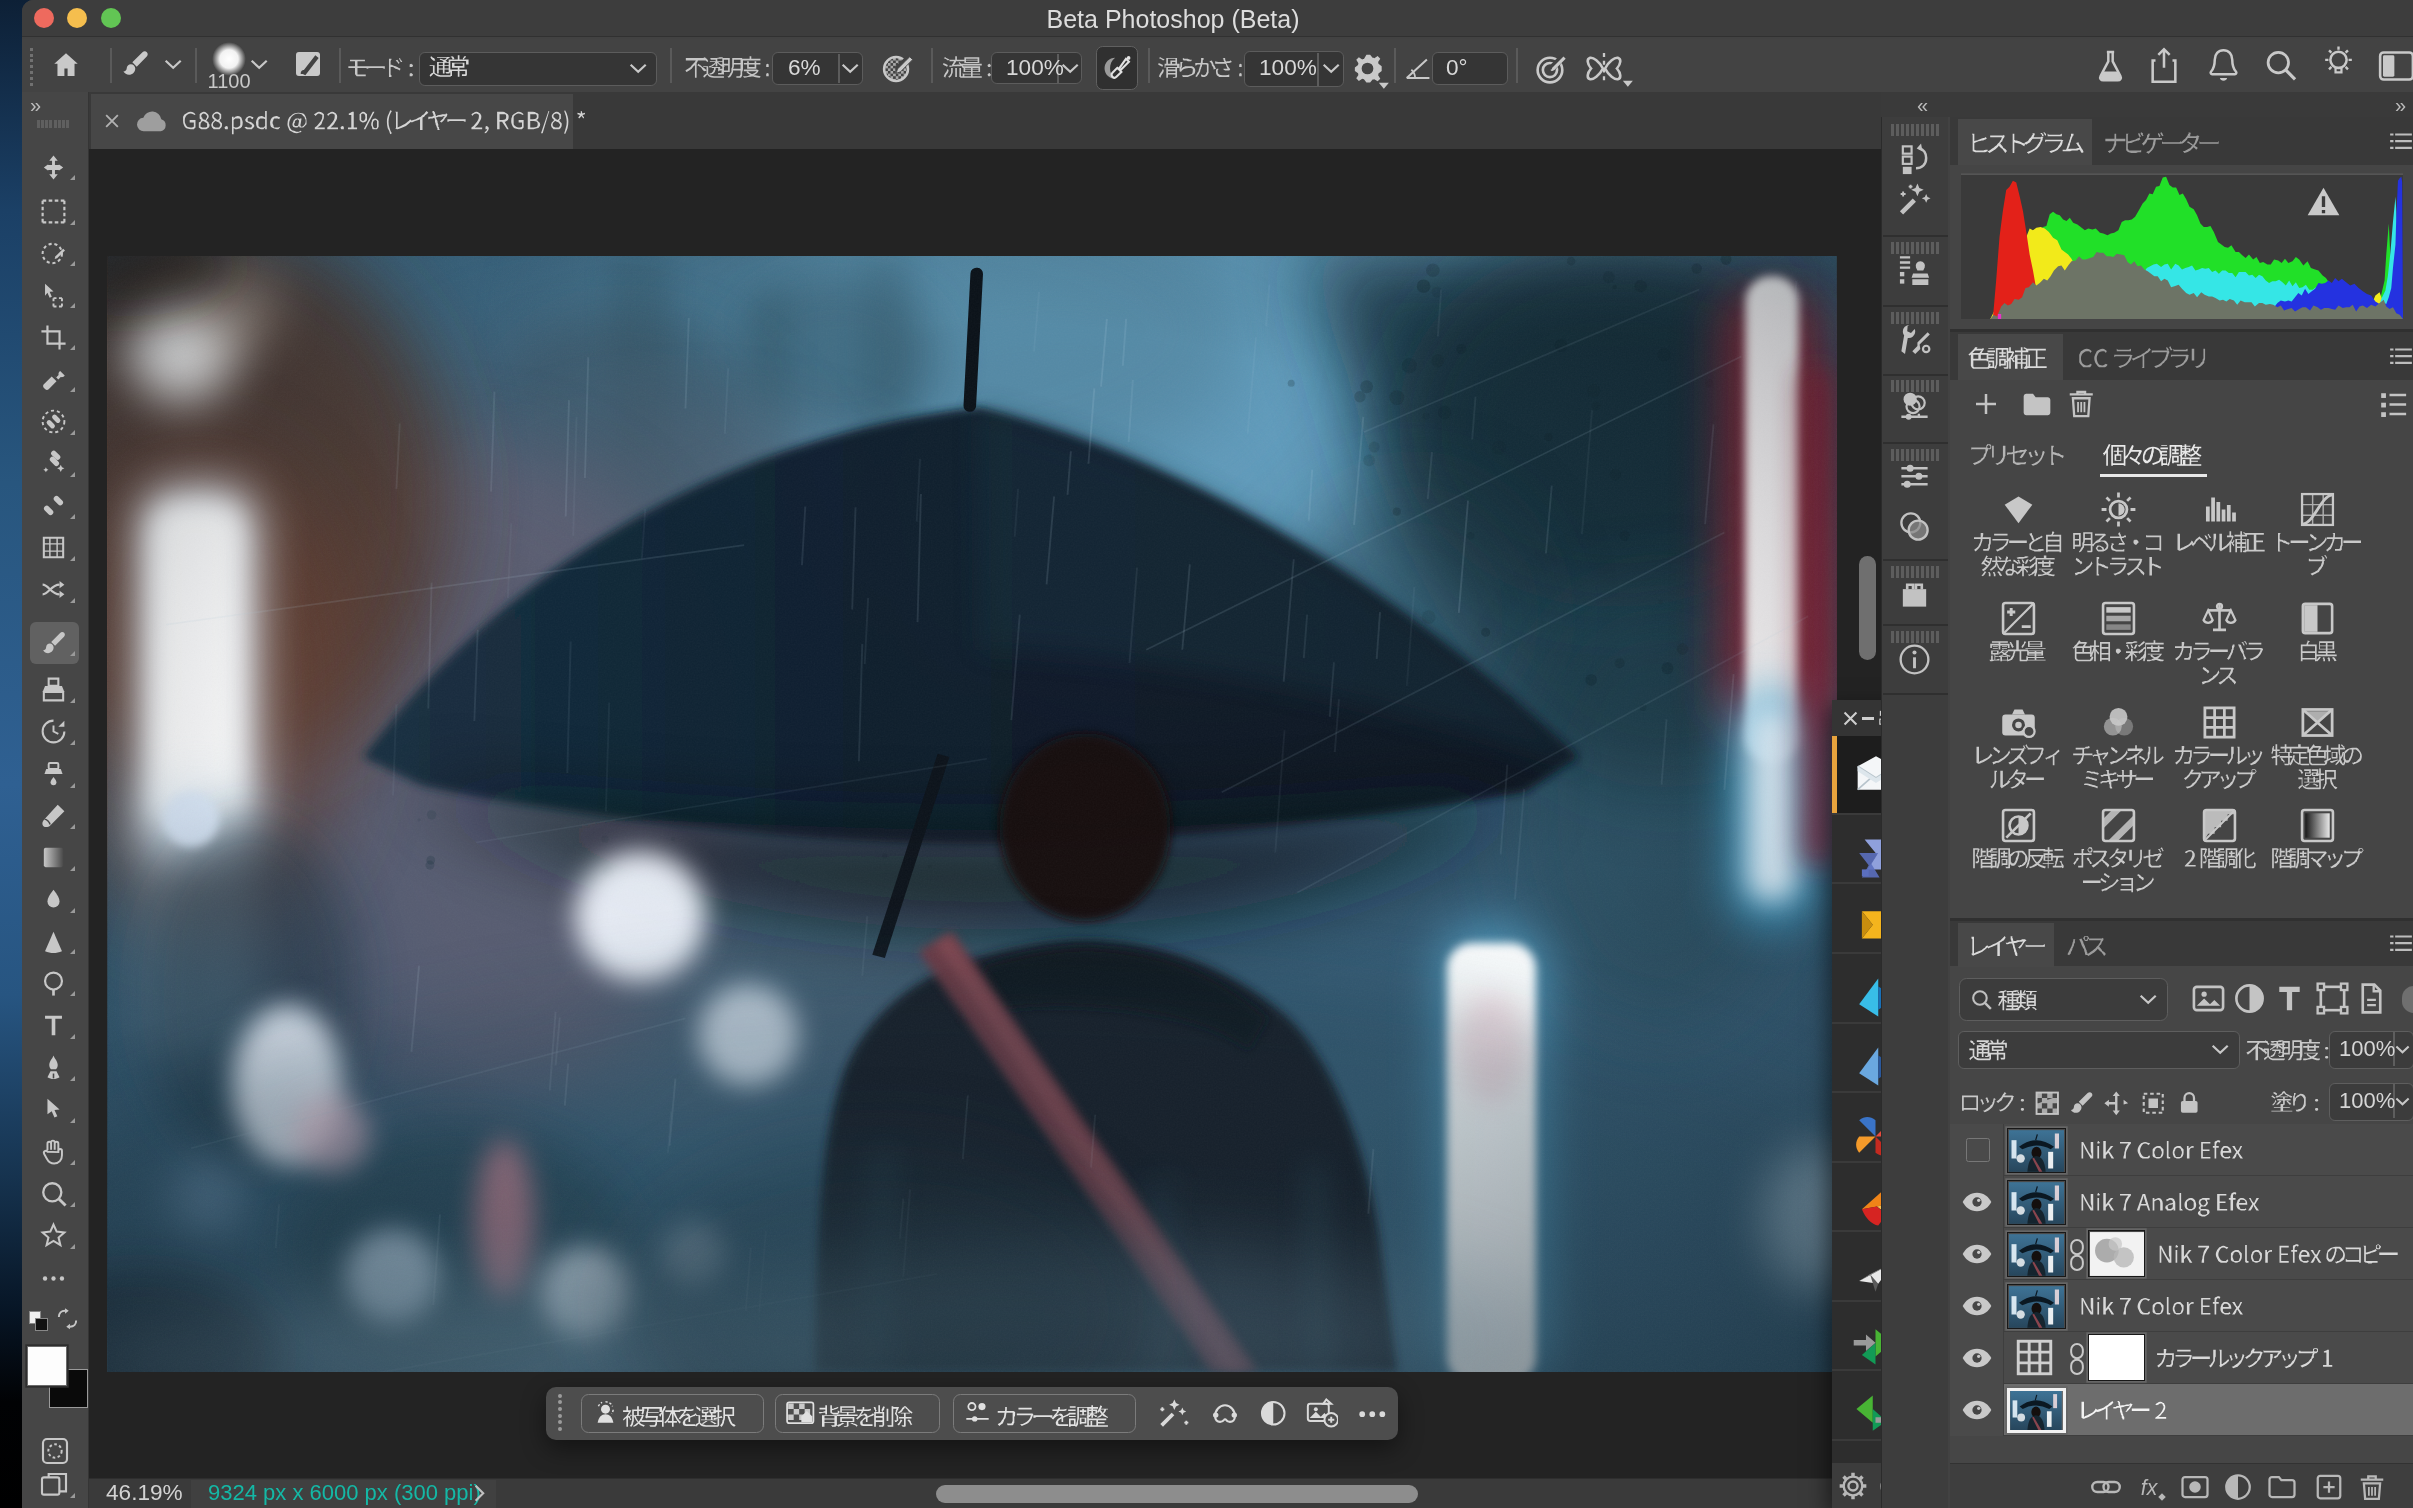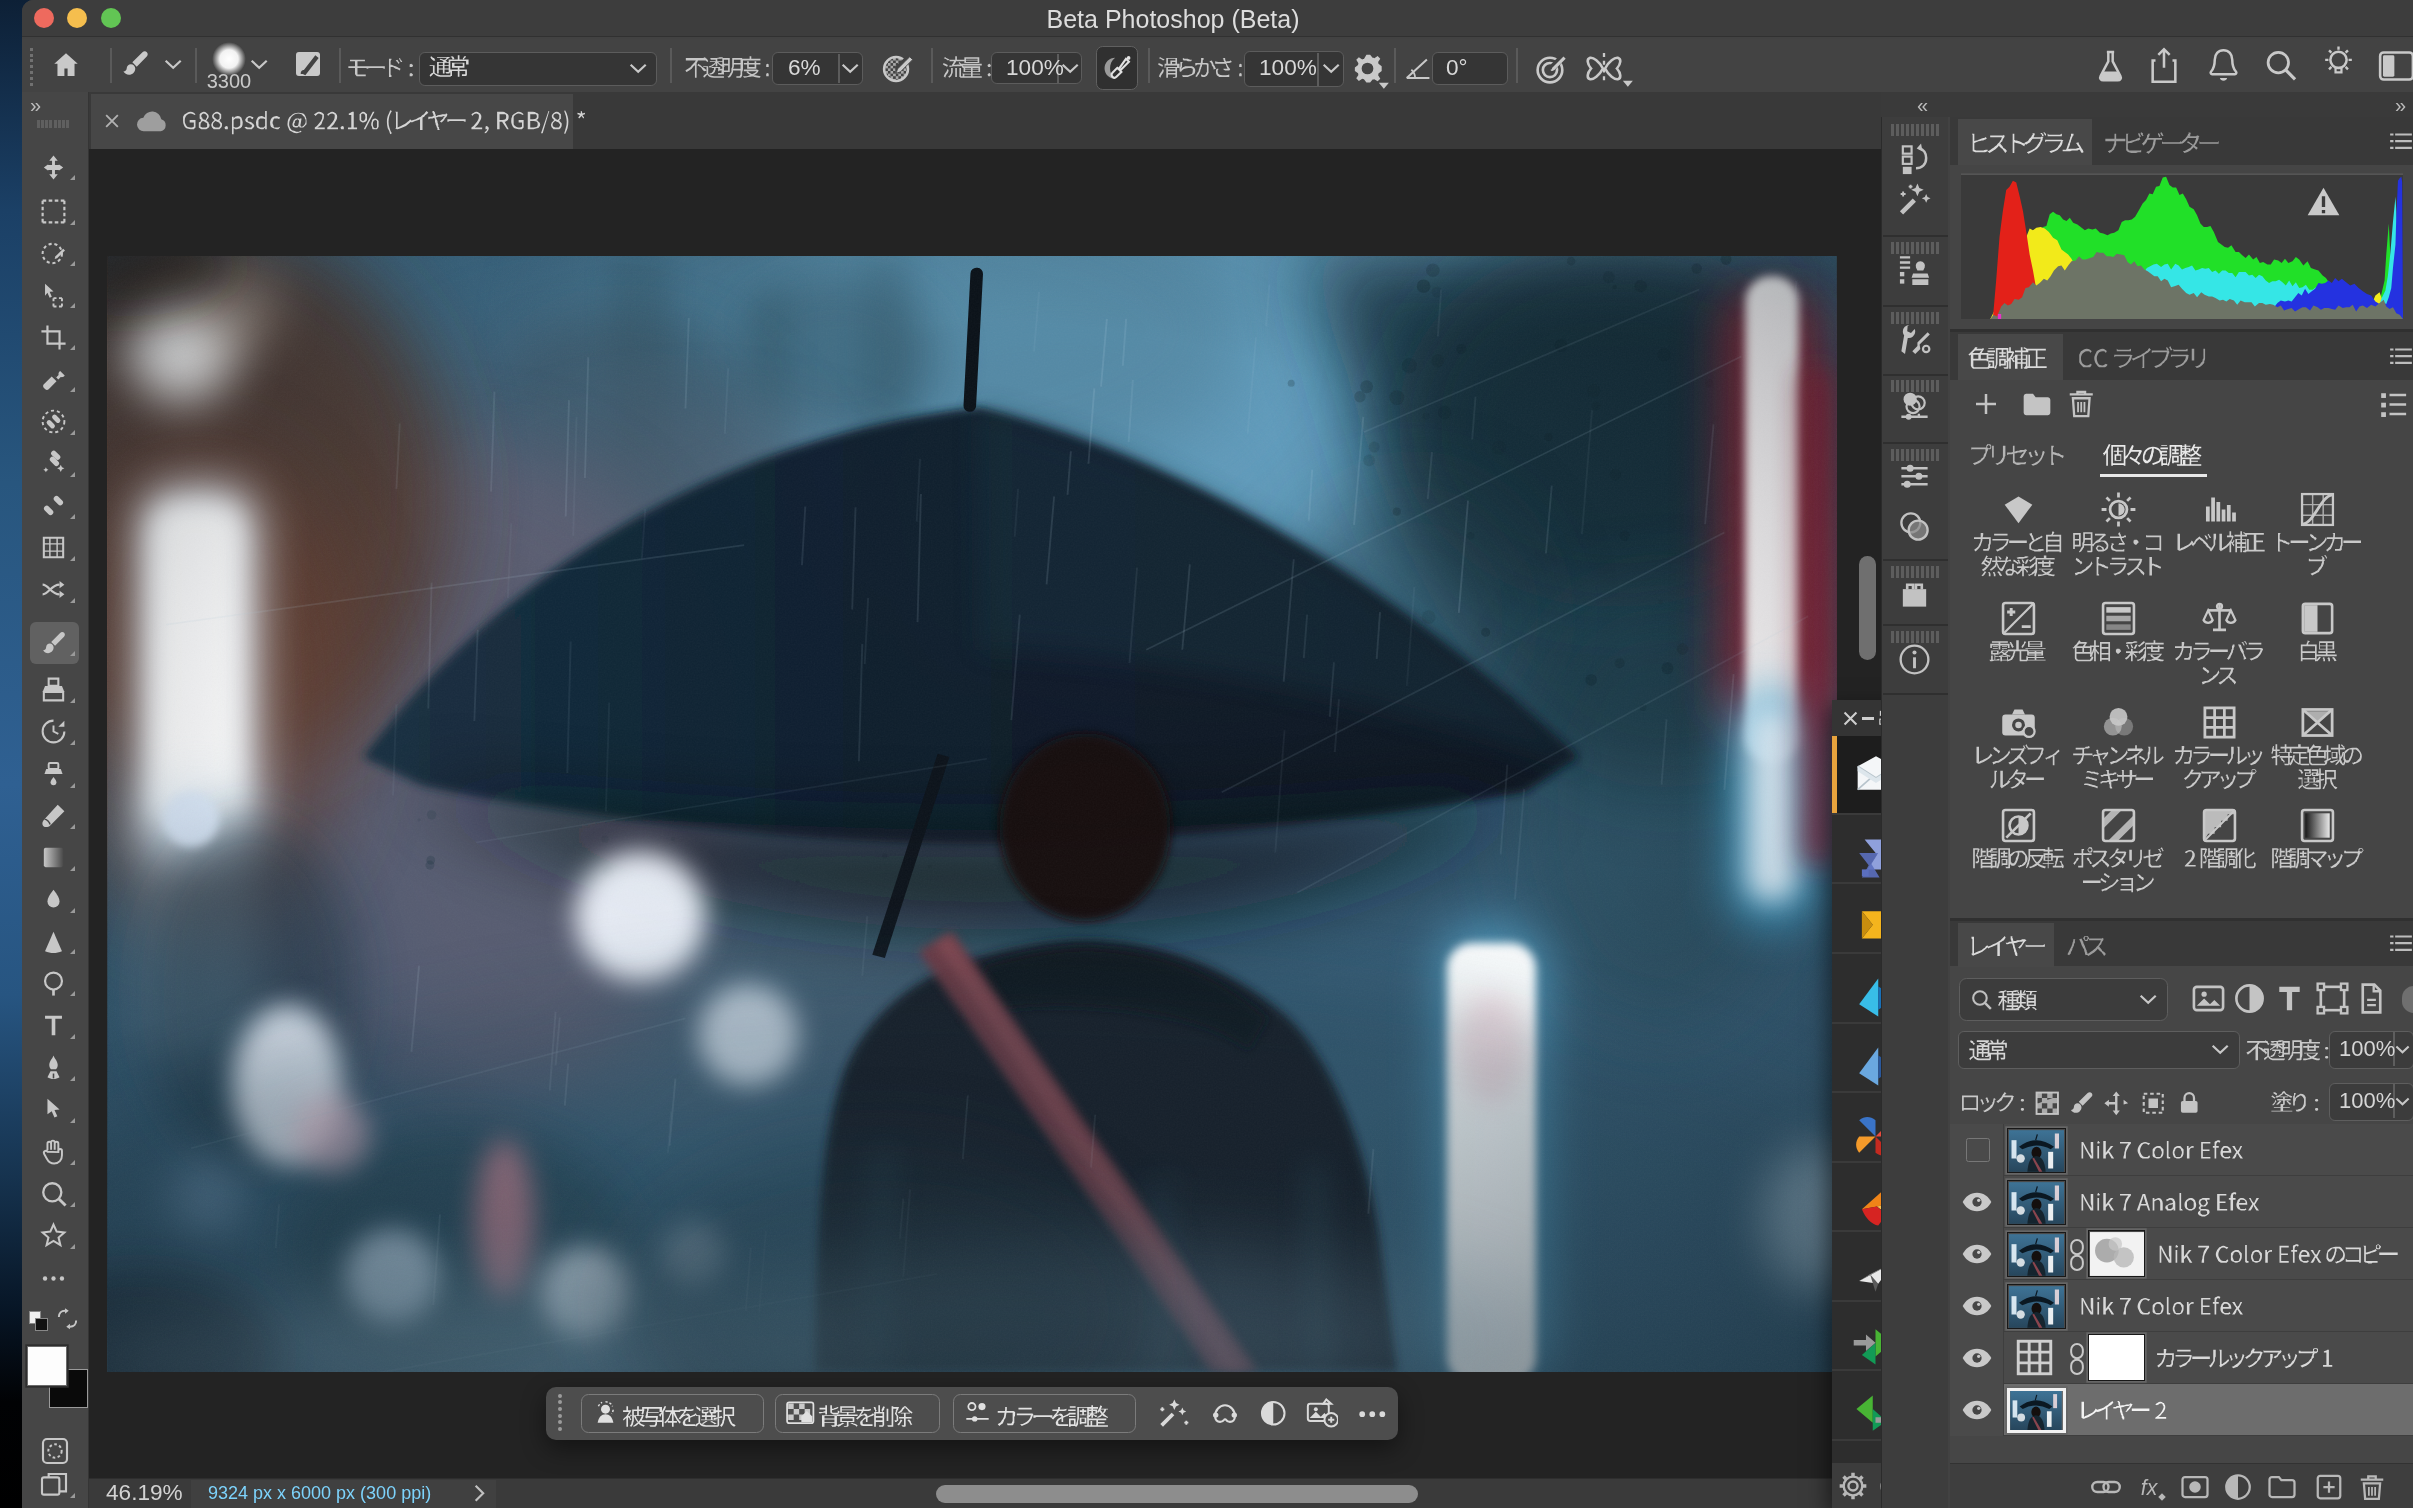--- a/index.html
+++ b/index.html
@@ -36,21 +36,21 @@
     <div class="sep" style="left:1148px;top:48px;height:35px;background:#5a5a5a"></div>
     <div class="sep" style="left:1394px;top:48px;height:35px;background:#5a5a5a"></div>
     <div class="sep" style="left:1516px;top:48px;height:35px;background:#5a5a5a"></div>
     <svg class="abs" style="left:119px;top:48px" width="32" height="32" viewBox="0 0 24 24">
       <path d="M20.9 3.1c-.9-.9-2.4-.8-3.3.1l-7.6 7.5 3.3 3.3 7.5-7.6c.9-.9 1-2.4.1-3.3zM8.9 12.1c-1.7 0-3.1 1.4-3.1 3.1 0 1.4-1.1 2.5-2.5 2.5.9 1.5 2.4 2.4 4.2 2.4 2.6 0 4.7-2.1 4.7-4.7 0-1.8-1.5-3.3-3.3-3.3z" fill="#c9c9c9"></path>
     </svg>
     <svg class="abs" style="left:164px;top:59px" width="18.4" height="11" viewBox="0 0 22 13">
       <path d="M2 2l9 8.5L20 2" stroke="#c8c8c8" stroke-width="2.6" fill="none"></path>
     </svg>
     <div class="abs" style="left:212px;top:42px;width:34px;height:34px;border-radius:50%;background:radial-gradient(circle,#ffffff 0%,#f2f2f2 38%,rgba(255,255,255,0) 70%)"></div>
-    <div class="txt" style="left:229px;top:70px;transform:translateX(-50%);font-size:20px;color:#c9c9c9">3300</div>
+    <div class="txt" style="left:229px;top:70px;transform:translateX(-50%);font-size:20px;color:#c9c9c9">1100</div>
     <svg class="abs" style="left:250px;top:59px" width="18.4" height="11" viewBox="0 0 22 13">
       <path d="M2 2l9 8.5L20 2" stroke="#c8c8c8" stroke-width="2.6" fill="none"></path>
     </svg>
     <svg class="abs" style="left:292px;top:48px" width="32" height="32" viewBox="0 0 24 24">
       <rect x="3" y="3" width="18" height="18" rx="2.2" fill="#c9c9c9"></rect>
       <path d="M7 19 17.5 5.5l2.5 2L10 20.5zM6.5 19.5c0-2 .8-3 2.6-3.2l-.8 3.2z" fill="#424242"></path>
     </svg>
     <div style="position:absolute;left:348px;top:53px;line-height:0">
       <svg width="67" height="29" viewBox="0 -28 80 35" style="overflow:visible">
         <path d="M2 -20Q3 -20 3 -20Q4 -20 5 -20Q5 -20 6 -20Q7 -20 8 -20Q10 -20 11 -20Q13 -20 14 -20Q15 -20 16 -20Q17 -20 18 -20Q19 -20 19 -20Q20 -20 20 -20V-18Q20 -18 19 -18Q19 -18 18 -18Q17 -18 16 -18Q15 -18 14 -18Q12 -18 11 -18Q9 -18 8 -18Q7 -18 6 -18Q5 -18 5 -18Q4 -18 3 -18Q3 -18 2 -18ZM11 -11Q11 -10 11 -9Q11 -8 11 -7Q11 -6 11 -5Q11 -4 11 -4Q11 -3 11 -2Q12 -2 14 -2Q16 -2 18 -2Q20 -2 21 -2L21 0Q20 0 19 0Q18 0 16 0Q15 0 14 0Q12 0 10 -0Q9 -1 9 -1Q8 -2 8 -3Q8 -4 8 -5Q8 -6 8 -7Q8 -8 8 -9Q8 -10 8 -11Q8 -11 8 -12Q8 -13 8 -14Q8 -15 8 -16Q8 -17 8 -17Q8 -18 8 -18L11 -18Q11 -18 11 -17Q11 -16 11 -15Q11 -14 11 -14Q11 -13 11 -12Q11 -11 11 -11ZM0 -12Q1 -12 1 -12Q2 -12 3 -12Q3 -12 4 -12Q5 -12 7 -12Q8 -12 10 -12Q11 -12 13 -12Q15 -12 16 -12Q18 -12 19 -12Q20 -12 20 -12Q20 -12 21 -12Q21 -12 22 -12Q22 -12 22 -12L22 -10Q22 -10 21 -10Q21 -10 20 -10Q20 -10 19 -10Q18 -10 16 -10Q15 -10 13 -10Q11 -10 10 -10Q8 -10 7 -10Q5 -10 4 -10Q3 -10 3 -10Q2 -10 1 -10Q1 -10 0 -10Z M22 -12Q22 -12 23 -12Q23 -12 24 -12Q25 -12 26 -12Q26 -12 27 -12Q28 -12 29 -12Q30 -12 32 -12Q33 -12 35 -12Q36 -12 37 -12Q39 -12 39 -12Q40 -12 41 -12Q42 -12 43 -12Q43 -12 44 -12V-9Q43 -9 43 -9Q42 -10 41 -10Q40 -10 39 -10Q39 -10 37 -10Q36 -10 35 -10Q33 -10 32 -10Q30 -10 29 -10Q28 -10 27 -10Q26 -10 26 -10Q24 -10 23 -9Q22 -9 22 -9Z M59 -20Q59 -20 60 -19Q60 -18 61 -17Q61 -17 62 -16L60 -15Q60 -16 59 -17Q59 -17 58 -18Q58 -19 57 -19ZM62 -22Q63 -21 63 -20Q64 -20 64 -19Q65 -18 65 -17L63 -17Q63 -17 63 -18Q62 -19 62 -20Q61 -20 61 -21ZM49 -2Q49 -3 49 -4Q49 -5 49 -6Q49 -8 49 -10Q49 -12 49 -13Q49 -15 49 -16Q49 -18 49 -18Q49 -19 49 -20Q49 -21 49 -21H52Q52 -21 52 -20Q51 -19 51 -18Q51 -17 51 -16Q51 -14 51 -13Q51 -11 51 -9Q51 -7 51 -6Q51 -4 51 -3Q51 -2 51 -2Q51 -2 52 -1Q52 -0 52 0Q52 1 52 1H49Q49 1 49 -0Q49 -1 49 -2ZM51 -14Q52 -14 54 -13Q56 -12 57 -12Q59 -11 61 -10Q62 -10 63 -9L62 -7Q61 -7 60 -8Q58 -9 57 -9Q55 -10 54 -11Q52 -11 51 -11Z M76 -11Q75 -11 74 -11Q74 -12 74 -13Q74 -14 74 -14Q75 -15 76 -15Q76 -15 77 -14Q78 -14 78 -13Q78 -12 77 -11Q76 -11 76 -11ZM76 0Q75 0 74 -0Q74 -1 74 -2Q74 -2 74 -3Q75 -4 76 -4Q76 -4 77 -3Q78 -2 78 -2Q78 -1 77 -0Q76 0 76 0Z" fill="#c6c6c6"></path>
@@ -611,21 +611,21 @@
         <line x1="440" y1="700" x2="1050" y2="600" stroke="#b8d4e4" stroke-width="2" opacity="0.07"></line>
       </g>
 <ellipse cx="1040" cy="1270" rx="1250" ry="420" fill="#16303f" opacity=".22" filter="url(#b45)"></ellipse>
 <ellipse cx="920" cy="1260" rx="320" ry="200" fill="#1a303c" opacity=".4" filter="url(#b45)"></ellipse>
 <rect width="2064" height="1332" fill="url(#vig)"></rect>
 <rect width="2064" height="1332" filter="url(#grain)" opacity=".045"></rect>
 </svg>
     <div class="abs" style="left:89px;top:1478px;width:1793px;height:30px;background:#3a3a3a;border-top:1.7px solid #2e2e2e"></div>
     <div class="txt" style="left:106px;top:1482px;font-size:22.6px;line-height:22.6px;color:#d2d2d2">46.19%</div>
     <div class="abs" style="left:191px;top:1480px;width:305px;height:28.5px;background:#404040"></div>
-    <div class="txt" style="left:208px;top:1482px;font-size:18px;line-height:22.6px;color:#7dd3fc">9324 px x 6000 px (300 ppi)</div>
+    <div class="txt" style="left:208px;top:1482px;font-size:22px;line-height:22.6px;color:#14b8a6">9324 px x 6000 px (300 ppi)</div>
     <svg class="abs" style="left:474px;top:1484px" width="11.7" height="18.4" viewBox="0 0 14 22">
       <path d="M2 2l9 9-9 9" stroke="#c0c0c0" stroke-width="2.6" fill="none"></path>
     </svg>
     <div class="abs" style="left:936px;top:1485px;width:482px;height:17.6px;background:#8d8d8d;border-radius:9.2px"></div>
     <div class="abs" style="left:1859px;top:556px;width:17px;height:104px;background:#6f6f6f;border-radius:8.4px"></div>
     <div class="abs" style="left:546px;top:1387px;width:852px;height:53px;background:#4d4d4d;border-radius:10px;box-shadow:0 8.4px 25px rgba(0,0,0,.45)"></div>
     <div class="abs" style="left:558px;top:1394px;width:4.2px;height:4.2px;border-radius:50%;background:#9b9b9b"></div>
     <div class="abs" style="left:558px;top:1400px;width:4.2px;height:4.2px;border-radius:50%;background:#9b9b9b"></div>
     <div class="abs" style="left:558px;top:1407px;width:4.2px;height:4.2px;border-radius:50%;background:#9b9b9b"></div>
     <div class="abs" style="left:558px;top:1414px;width:4.2px;height:4.2px;border-radius:50%;background:#9b9b9b"></div>

